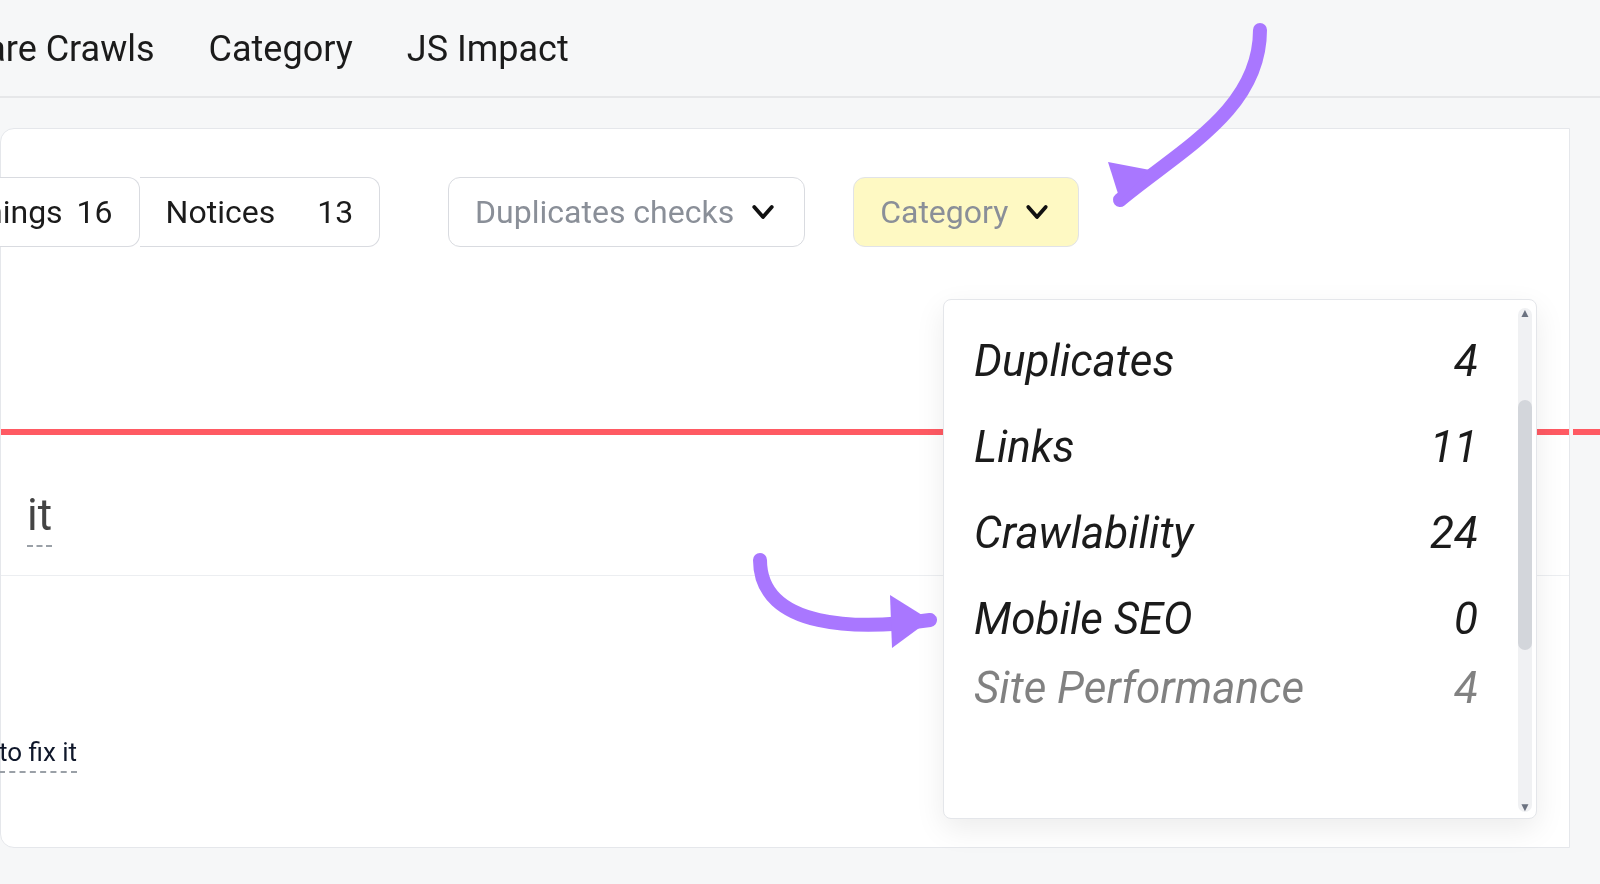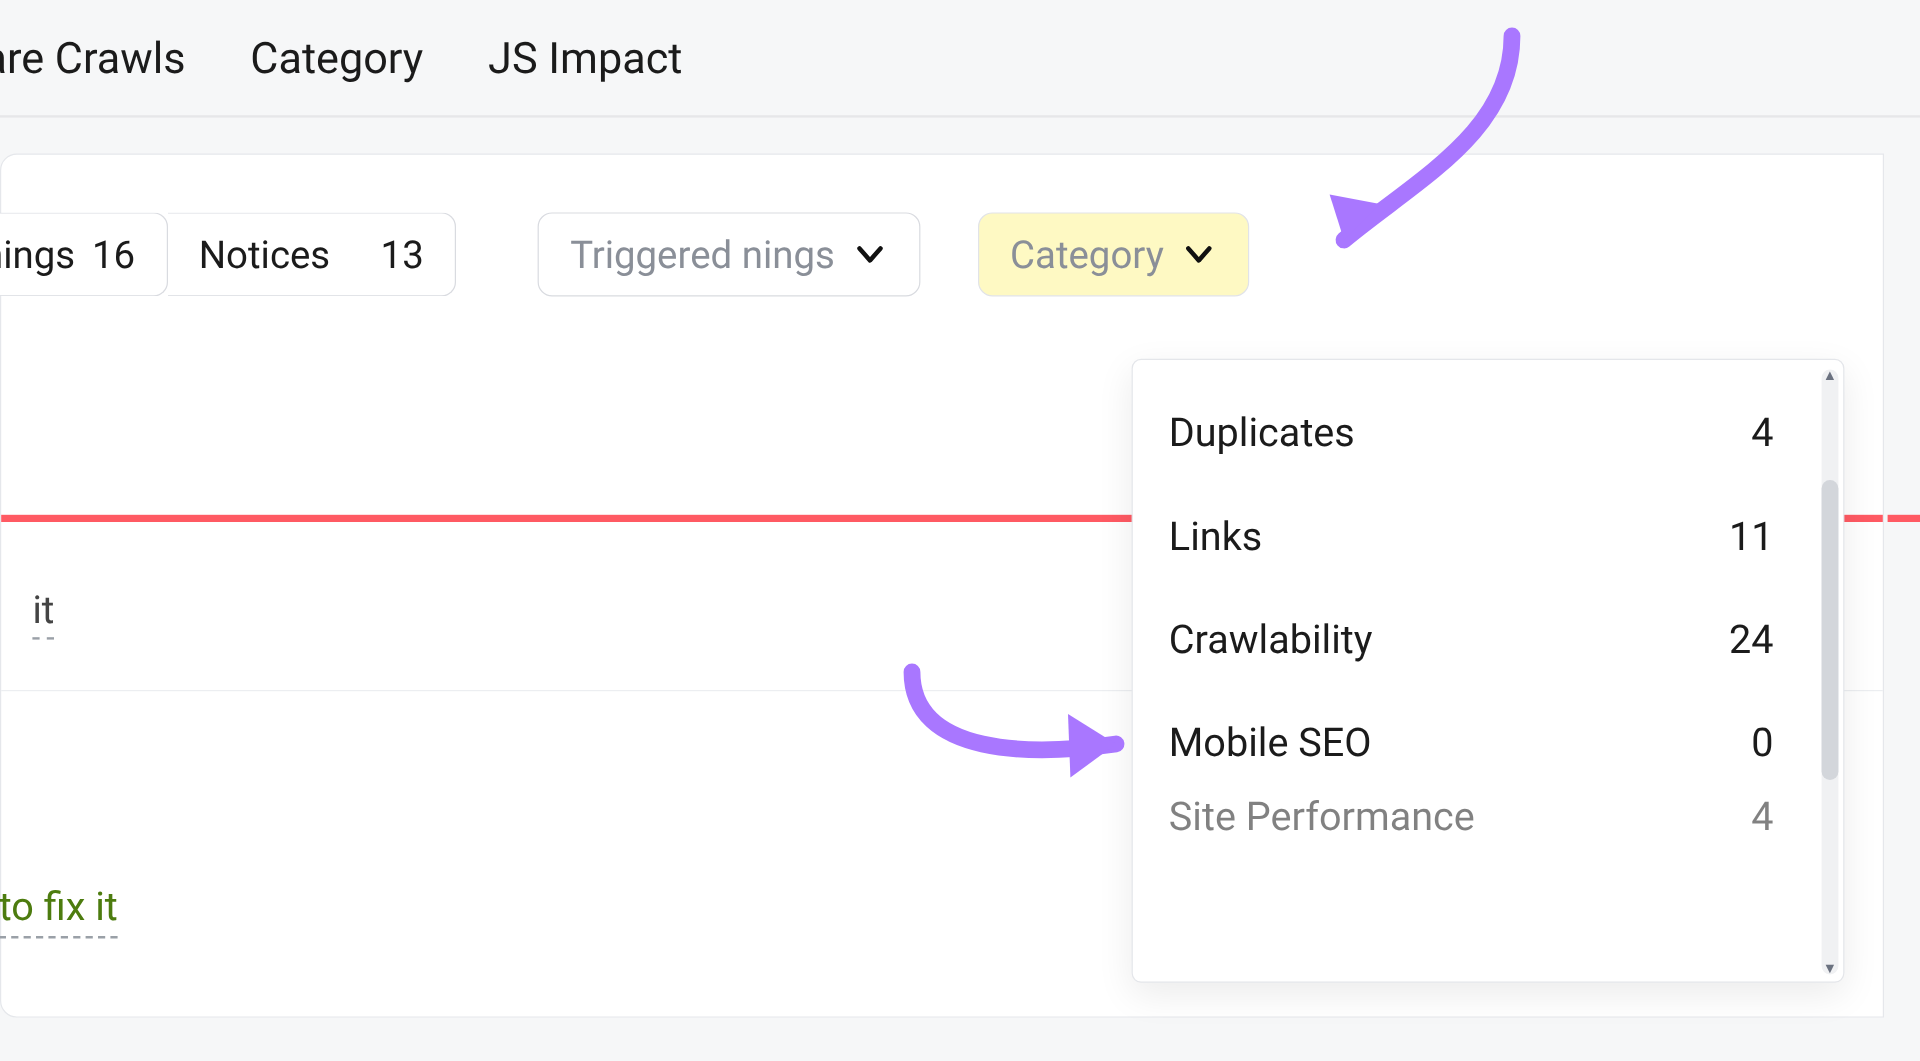--- a/index.html
+++ b/index.html
@@ -13,33 +13,33 @@
   .chip{display:flex;align-items:center;gap:14px;height:70px;border:1px solid #d9dbe0;background:#fff;border-radius:12px;padding:0 26px;font-size:32px;color:#1b1b1b;}
   .chip-left{border-radius:0 12px 12px 0;border-left:none;}
   .chip .count{color:#1b1b1b;}
   .chip.gray{color:#8a8f98;}
   .chev{display:inline-block;}
   .chev svg{display:block;}
   .chip.active{background:#fef9c3;border-color:#e1e3e8;color:#8a8f98;}
   .chip.active .chev path{stroke:#111;}
   .redline{position:absolute;left:0;right:0;top:300px;height:6px;background:#ff5a63;z-index:1;}
   .redline-right{position:absolute;right:-152px;width:148px;top:300px;height:6px;background:#ff5a63;z-index:0;}
-  .fix1{position:absolute;left:26px;top:360px;font-size:32px;color:#444;border-bottom:2px dashed #9aa0a7;padding-bottom:4px;}
-  .fix2{position:absolute;left:26px;top:608px;font-size:33px;color:#4d7c0f;border-bottom:2px dashed #9aa0a7;padding-bottom:4px;}
+  .fix1{position:absolute;left:26px;top:360px;font-size:44px;color:#444;border-bottom:2px dashed #9aa0a7;padding-bottom:4px;}
+  .fix2{position:absolute;left:26px;top:608px;font-size:26px;color:#0f172a;border-bottom:2px dashed #9aa0a7;padding-bottom:4px;}
   .row-div{position:absolute;left:0;right:0;height:1px;background:#eceef1;}
   .row-div.a{top:446px;}
   .dropdown{position:absolute;left:942px;top:170px;width:594px;height:520px;background:#fff;border:1px solid #e4e6ea;border-radius:8px;box-shadow:0 10px 30px rgba(0,0,0,.08);z-index:5;overflow:hidden;}
   .dd-scroll{position:absolute;right:4px;top:8px;width:14px;height:504px;}
   .dd-scroll .track{position:absolute;inset:0;background:#f0f1f3;border-radius:8px;}
   .dd-scroll .thumb{position:absolute;right:0;left:0;top:92px;height:250px;background:#d3d6db;border-radius:8px;}
   .dd-scroll .arrow{position:absolute;left:0;right:0;height:14px;display:flex;align-items:center;justify-content:center;color:#6b7280;font-size:12px;}
   .dd-scroll .arrow.up{top:-2px;}
   .dd-scroll .arrow.down{bottom:-2px;}
   .dd-list{padding:18px 30px 0 24px;}
-  .dd-item{display:flex;align-items:center;justify-content:space-between;height:86px;font-size:33px;color:#1b1b1b;border-radius:8px;padding:0 6px 0 6px;}
+  .dd-item{display:flex;align-items:center;justify-content:space-between;height:86px;font-size:44px;color:#1b1b1b;border-radius:8px;padding:0 6px 0 6px;font-style:italic;}
   .dd-item.hover{background:#f4f5f7;}
   .dd-item .num{color:#1b1b1b;padding-right:22px;}
   
   .arrow-svg{position:absolute;z-index:10;pointer-events:none;}
   .arrow1{left:1060px;top:0px;width:240px;height:230px;}
   .arrow2{left:740px;top:540px;width:220px;height:120px;}
 </style>
 </head>
 <body>
 
@@ -54,21 +54,21 @@
   <div class="filters">
     <div class="chip chip-left">
       <span>nings</span>
       <span class="count">16</span>
     </div>
     <div class="chip" style="margin-left:-28px;border-left:none;border-radius:0 12px 12px 0;gap:42px;">
       <span>Notices</span>
       <span class="count">13</span>
     </div>
     <div class="chip gray" style="margin-left:40px;">
-      <span>Triggered nings</span>
+      <span>Duplicates checks</span>
       <span class="chev">
         <svg width="30" height="30" viewBox="0 0 24 24">
             <path d="M5 8l7 8 7-8" fill="none" stroke="#111" stroke-width="3" stroke-linecap="round" stroke-linejoin="round"></path>
           </svg>
       </span>
     </div>
     <div class="chip active" style="margin-left:20px;">
       <span>Category</span>
       <span class="chev">
         <svg width="30" height="30" viewBox="0 0 24 24">

